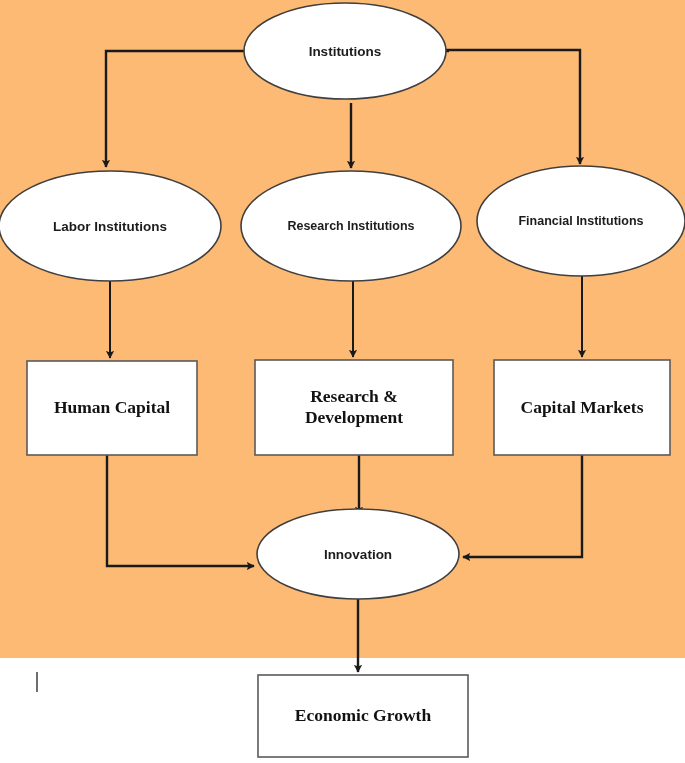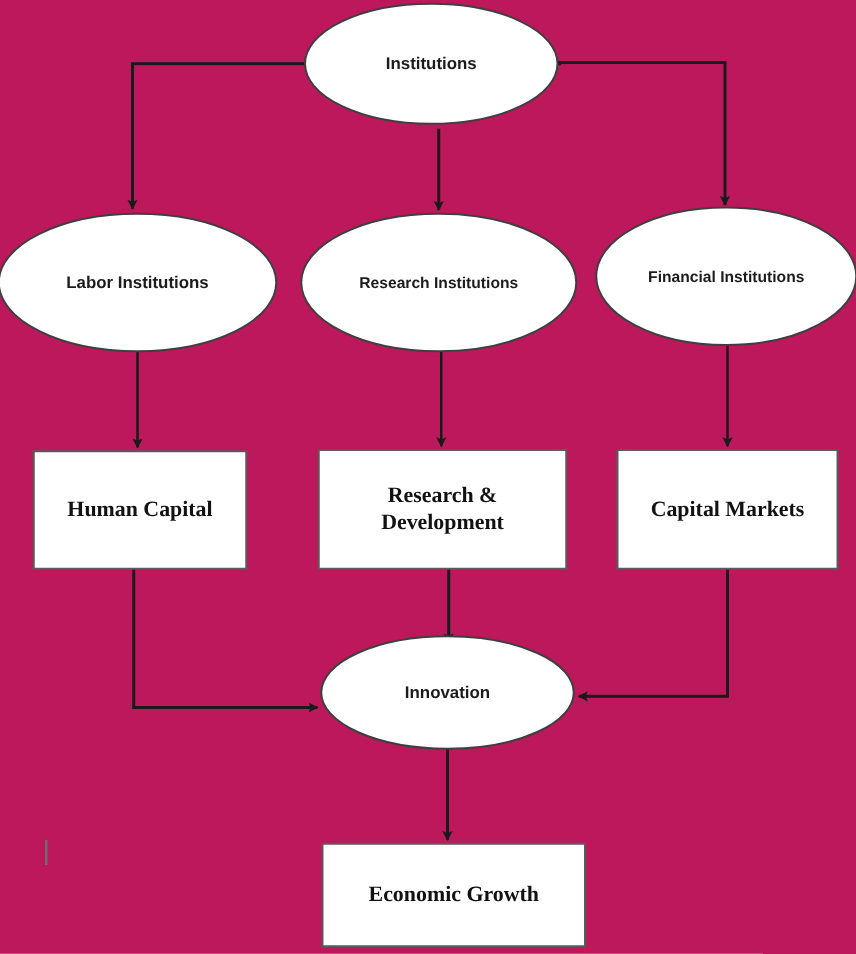--- a/index.html
+++ b/index.html
@@ -10,22 +10,22 @@
   }
   body {
     width: 685px;
     height: 763px;
     font-family: "Liberation Sans", sans-serif;
     overflow: hidden;
   }
   #diagram-root {
     position: relative;
     width: 685px;
-    height: 763px;
-    background: #be185d;
+    height: 658px;
+    background: #fdba74;
   }
   svg.flow {
     display: block;
     width: 685px;
     height: 763px;
   }
   .node-ellipse {
     fill: #ffffff;
     stroke: #3f3f3f;
     stroke-width: 1.6;

